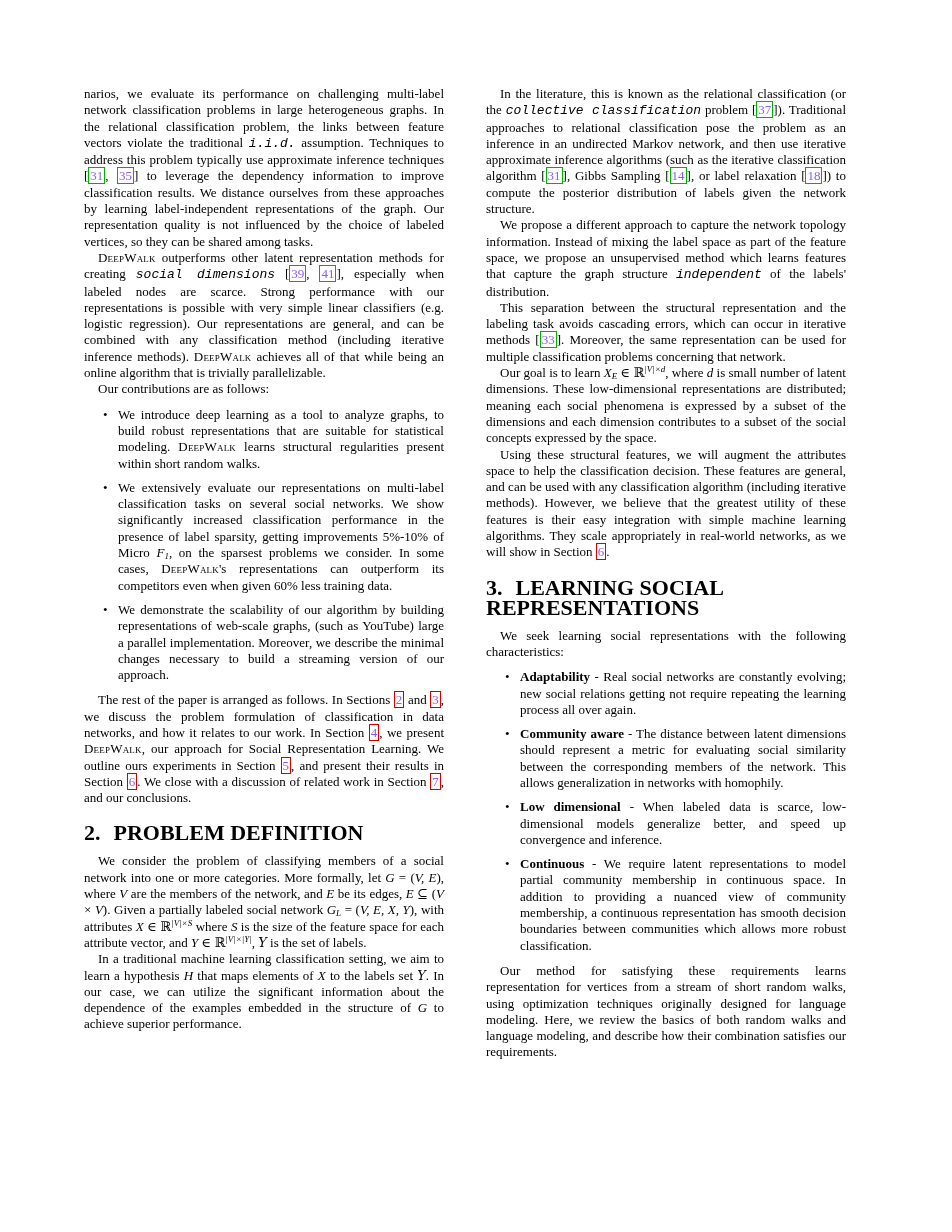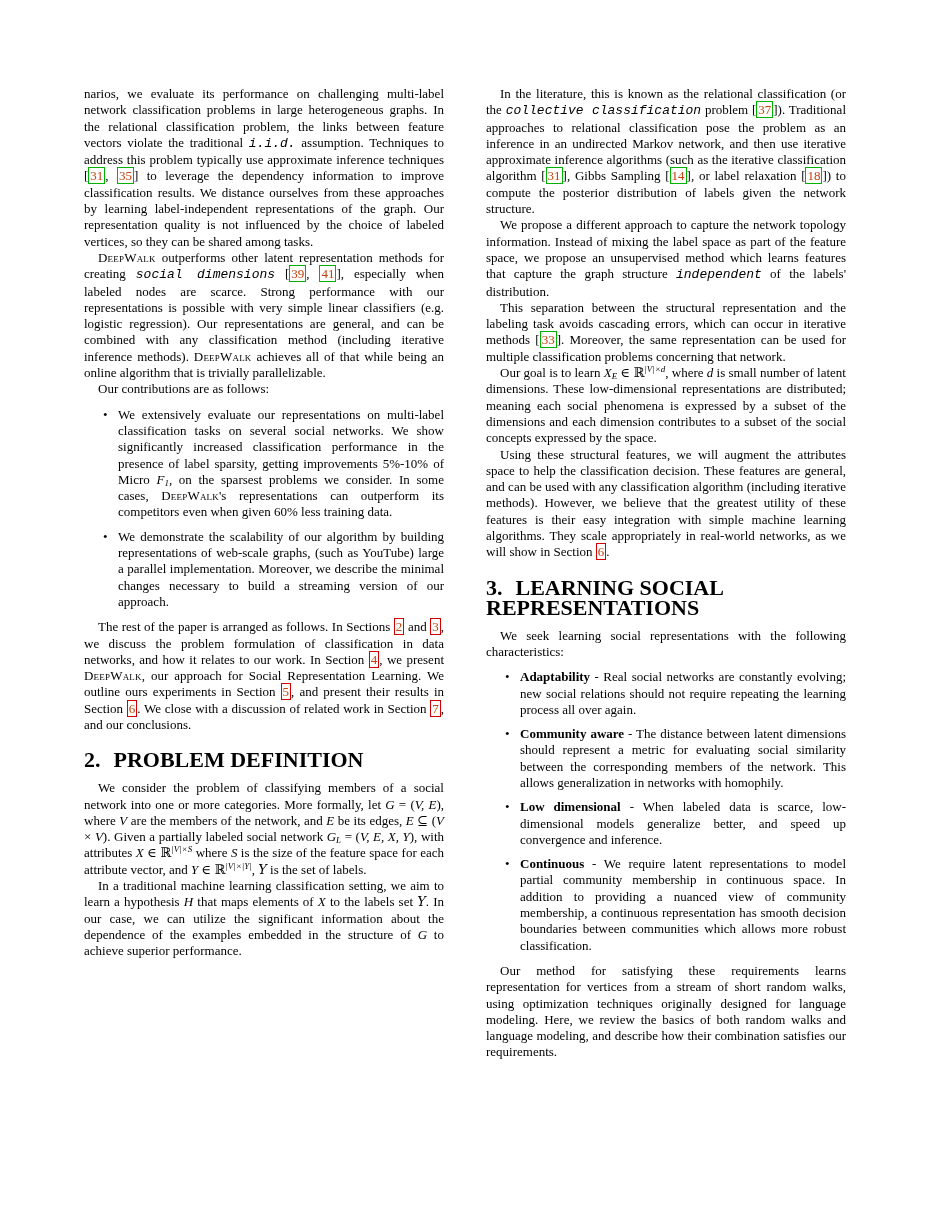--- a/index.html
+++ b/index.html
@@ -30,21 +30,21 @@
   .seg-italic { font-style: italic; font-family: Liberation Mono, monospace; }
   .seg-bold { font-weight: bold; }
   .seg-smallcaps { font-variant: small-caps; letter-spacing: 0.2px; margin-top: 9px; }
   .seg-math { font-style: italic; font-family: "Liberation Serif", serif; }
   .seg-mathbb { font-family: "DejaVu Serif", "DejaVu Sans", serif; }
   .seg-cal { font-style: italic; font-family: "DejaVu Serif", serif; }
   .seg-sub, .seg-sup { font-size: 9px; font-style: italic; line-height: 0; }
   .seg-sub { vertical-align: -2px; }
   .seg-sup { vertical-align: 5px; }
   a.cite-box, a.ref-box {
-    color: #c2410c; text-decoration: none;
+    color: #8b5cf6; text-decoration: none;
     padding: 0 1px;
     line-height: 0;
   }
   a.cite-box { border: 1px solid var(--cite-color, #00b200); }
   a.ref-box  { border: 1px solid var(--ref-color, #d40000); }
   h2.section-heading {
     font-size: 22px;
     font-weight: bold;
     line-height: 20px;
     margin: 17px 0 10px 0;
@@ -69,37 +69,38 @@
 </style>
 </head>
 <body>
 
 <div class="page">
   <div class="column">
       <p class="para"><span class="seg-text">narios, we evaluate its performance on challenging multi-label network classification problems in large heterogeneous graphs. In the relational classification problem, the links between feature vectors violate the traditional </span><span class="seg-italic">i.i.d.</span><span class="seg-text"> assumption. Techniques to address this problem typically use approximate inference techniques [</span><a class="cite-box" href="#">31</a><span class="seg-text">, </span><a class="cite-box" href="#">35</a><span class="seg-text">] to leverage the dependency information to improve classification results. We distance ourselves from these approaches by learning label-independent representations of the graph. Our representation quality is not influenced by the choice of labeled vertices, so they can be shared among tasks.</span></p>
       <p class="para indent"><span class="seg-smallcaps">DeepWalk</span><span class="seg-text"> outperforms other latent representation methods for creating </span><span class="seg-italic">social dimensions</span><span class="seg-text"> [</span><a class="cite-box" href="#">39</a><span class="seg-text">, </span><a class="cite-box" href="#">41</a><span class="seg-text">], especially when labeled nodes are scarce. Strong performance with our representations is possible with very simple linear classifiers (e.g. logistic regression). Our representations are general, and can be combined with any classification method (including iterative inference methods). </span><span class="seg-smallcaps">DeepWalk</span><span class="seg-text"> achieves all of that while being an online algorithm that is trivially parallelizable.</span></p>
       <p class="para indent"><span class="seg-text">Our contributions are as follows:</span></p>
       <ul class="bullet-list">
+        <li><span class="seg-text">We introduce deep learning as a tool to analyze graphs, to build robust representations that are suitable for statistical modeling. </span><span class="seg-smallcaps">DeepWalk</span><span class="seg-text"> learns structural regularities present within short random walks.</span></li>
         <li><span class="seg-text">We extensively evaluate our representations on multi-label classification tasks on several social networks. We show significantly increased classification performance in the presence of label sparsity, getting improvements 5%-10% of Micro </span><span class="seg-math">F</span><sub class="seg-sub">1</sub><span class="seg-text">, on the sparsest problems we consider. In some cases, </span><span class="seg-smallcaps">DeepWalk</span><span class="seg-text">'s representations can outperform its competitors even when given 60% less training data.</span></li>
         <li><span class="seg-text">We demonstrate the scalability of our algorithm by building representations of web-scale graphs, (such as YouTube) large a parallel implementation. Moreover, we describe the minimal changes necessary to build a streaming version of our approach.</span></li>
       </ul>
       <p class="para indent"><span class="seg-text">The rest of the paper is arranged as follows. In Sections </span><a class="ref-box" href="#">2</a><span class="seg-text"> and </span><a class="ref-box" href="#">3</a><span class="seg-text">, we discuss the problem formulation of classification in data networks, and how it relates to our work. In Section </span><a class="ref-box" href="#">4</a><span class="seg-text">, we present </span><span class="seg-smallcaps">DeepWalk</span><span class="seg-text">, our approach for Social Representation Learning. We outline ours experiments in Section </span><a class="ref-box" href="#">5</a><span class="seg-text">, and present their results in Section </span><a class="ref-box" href="#">6</a><span class="seg-text">. We close with a discussion of related work in Section </span><a class="ref-box" href="#">7</a><span class="seg-text">, and our conclusions.</span></p>
       <h2 class="section-heading"><span class="sec-num">2.</span><span class="sec-title">PROBLEM DEFINITION</span></h2>
       <p class="para indent"><span class="seg-text">We consider the problem of classifying members of a social network into one or more categories. More formally, let </span><span class="seg-math">G</span><span class="seg-text"> = (</span><span class="seg-math">V, E</span><span class="seg-text">), where </span><span class="seg-math">V</span><span class="seg-text"> are the members of the network, and </span><span class="seg-math">E</span><span class="seg-text"> be its edges, </span><span class="seg-math">E</span><span class="seg-text"> ⊆ (</span><span class="seg-math">V</span><span class="seg-text"> × </span><span class="seg-math">V</span><span class="seg-text">). Given a partially labeled social network </span><span class="seg-math">G</span><sub class="seg-sub">L</sub><span class="seg-text"> = (</span><span class="seg-math">V, E, X, Y</span><span class="seg-text">), with attributes </span><span class="seg-math">X</span><span class="seg-text"> ∈ </span><span class="seg-mathbb">ℝ</span><sup class="seg-sup">|V|×S</sup><span class="seg-text"> where </span><span class="seg-math">S</span><span class="seg-text"> is the size of the feature space for each attribute vector, and </span><span class="seg-math">Y</span><span class="seg-text"> ∈ </span><span class="seg-mathbb">ℝ</span><sup class="seg-sup">|V|×|Y|</sup><span class="seg-text">, </span><span class="seg-cal">Y</span><span class="seg-text"> is the set of labels.</span></p>
       <p class="para indent"><span class="seg-text">In a traditional machine learning classification setting, we aim to learn a hypothesis </span><span class="seg-math">H</span><span class="seg-text"> that maps elements of </span><span class="seg-math">X</span><span class="seg-text"> to the labels set </span><span class="seg-cal">Y</span><span class="seg-text">. In our case, we can utilize the significant information about the dependence of the examples embedded in the structure of </span><span class="seg-math">G</span><span class="seg-text"> to achieve superior performance.</span></p>
     </div>
   <div class="column">
       <p class="para indent"><span class="seg-text">In the literature, this is known as the relational classification (or the </span><span class="seg-italic">collective classification</span><span class="seg-text"> problem [</span><a class="cite-box" href="#">37</a><span class="seg-text">]). Traditional approaches to relational classification pose the problem as an inference in an undirected Markov network, and then use iterative approximate inference algorithms (such as the iterative classification algorithm [</span><a class="cite-box" href="#">31</a><span class="seg-text">], Gibbs Sampling [</span><a class="cite-box" href="#">14</a><span class="seg-text">], or label relaxation [</span><a class="cite-box" href="#">18</a><span class="seg-text">]) to compute the posterior distribution of labels given the network structure.</span></p>
       <p class="para indent"><span class="seg-text">We propose a different approach to capture the network topology information. Instead of mixing the label space as part of the feature space, we propose an unsupervised method which learns features that capture the graph structure </span><span class="seg-italic">independent</span><span class="seg-text"> of the labels' distribution.</span></p>
       <p class="para indent"><span class="seg-text">This separation between the structural representation and the labeling task avoids cascading errors, which can occur in iterative methods [</span><a class="cite-box" href="#">33</a><span class="seg-text">]. Moreover, the same representation can be used for multiple classification problems concerning that network.</span></p>
       <p class="para indent"><span class="seg-text">Our goal is to learn </span><span class="seg-math">X</span><sub class="seg-sub">E</sub><span class="seg-text"> ∈ </span><span class="seg-mathbb">ℝ</span><sup class="seg-sup">|V|×d</sup><span class="seg-text">, where </span><span class="seg-math">d</span><span class="seg-text"> is small number of latent dimensions. These low-dimensional representations are distributed; meaning each social phenomena is expressed by a subset of the dimensions and each dimension contributes to a subset of the social concepts expressed by the space.</span></p>
       <p class="para indent"><span class="seg-text">Using these structural features, we will augment the attributes space to help the classification decision. These features are general, and can be used with any classification algorithm (including iterative methods). However, we believe that the greatest utility of these features is their easy integration with simple machine learning algorithms. They scale appropriately in real-world networks, as we will show in Section </span><a class="ref-box" href="#">6</a><span class="seg-text">.</span></p>
       <h2 class="section-heading"><span class="sec-num">3.</span><span class="sec-title">LEARNING SOCIAL REPRESENTATIONS</span></h2>
       <p class="para indent"><span class="seg-text">We seek learning social representations with the following characteristics:</span></p>
       <ul class="bullet-list">
-        <li><span class="seg-bold">Adaptability</span><span class="seg-text"> - Real social networks are constantly evolving; new social relations should not require repeating the learning process all over again.</span></li>
+        <li><span class="seg-bold">Adaptability</span><span class="seg-text"> - Real social networks are constantly evolving; new social relations getting not require repeating the learning process all over again.</span></li>
         <li><span class="seg-bold">Community aware</span><span class="seg-text"> - The distance between latent dimensions should represent a metric for evaluating social similarity between the corresponding members of the network. This allows generalization in networks with homophily.</span></li>
         <li><span class="seg-bold">Low dimensional</span><span class="seg-text"> - When labeled data is scarce, low-dimensional models generalize better, and speed up convergence and inference.</span></li>
         <li><span class="seg-bold">Continuous</span><span class="seg-text"> - We require latent representations to model partial community membership in continuous space. In addition to providing a nuanced view of community membership, a continuous representation has smooth decision boundaries between communities which allows more robust classification.</span></li>
       </ul>
       <p class="para indent"><span class="seg-text">Our method for satisfying these requirements learns representation for vertices from a stream of short random walks, using optimization techniques originally designed for language modeling. Here, we review the basics of both random walks and language modeling, and describe how their combination satisfies our requirements.</span></p>
     </div>
 </div>
 
 </body></html>

